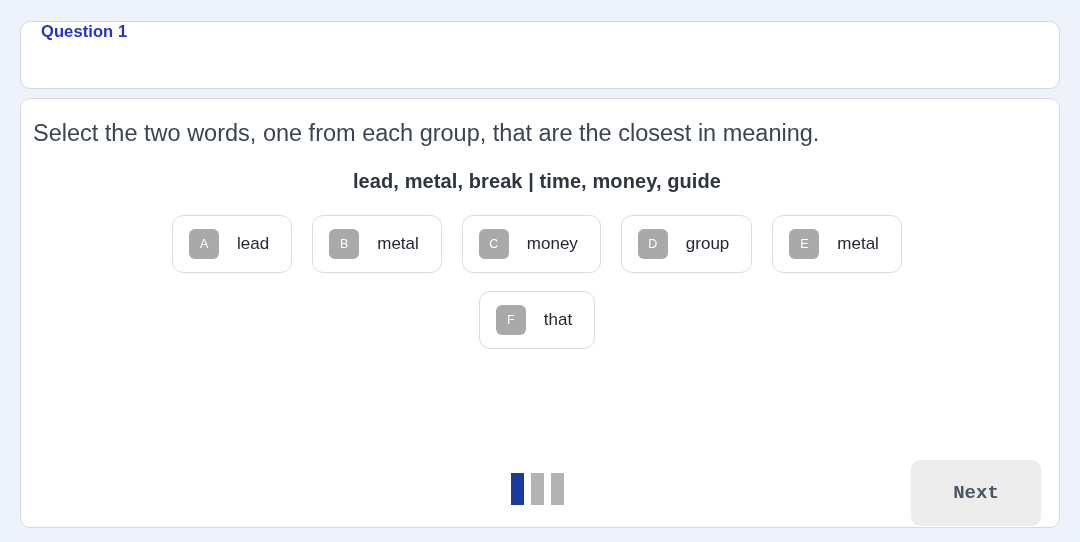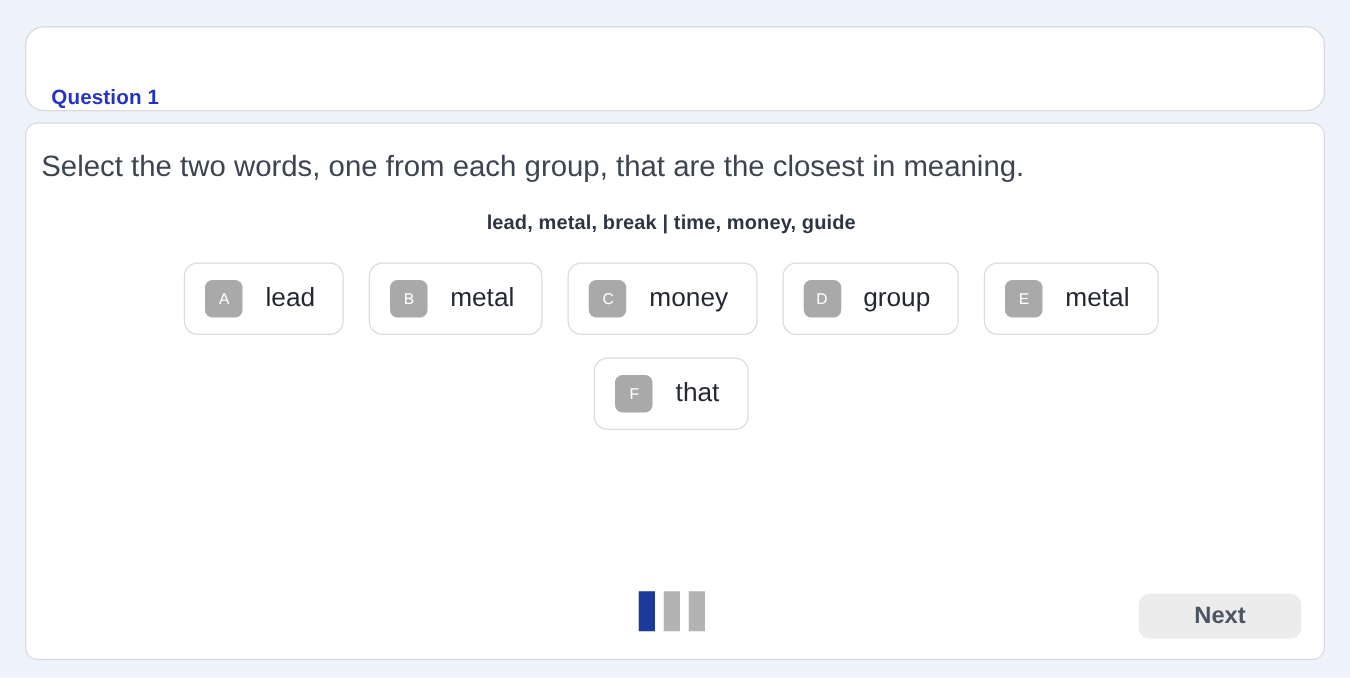--- a/index.html
+++ b/index.html
@@ -25,24 +25,23 @@
     background: #ffffff;
     border: 1px solid #d7d9dd;
     border-radius: 10px;
     box-sizing: border-box;
   }
   
   .header-card {
     height: 68px;
     flex: 0 0 68px;
     display: flex;
-    align-items: flex-end;
+    align-items: flex-start;
     padding: 0 20px;
     margin-bottom: 9px;
-    border-radius: 15px;
   }
   .question-label {
     color: #2433c6;
     font-size: 16.5px;
     font-weight: bold;
     letter-spacing: 0.1px;
   }
   
   .body-card {
     flex: 1 1 auto;
@@ -53,21 +52,21 @@
   .prompt {
     font-size: 23.5px;
     color: #3c4450;
     line-height: 1.25;
     text-align: left;
     padding: 0 0 0 0;
     white-space: nowrap;
   }
   .word-groups {
     text-align: center;
-    font-size: 16px;
+    font-size: 20px;
     font-weight: bold;
     color: #2e3540;
     margin-top: 22px;
     letter-spacing: 0.1px;
   }
   .options {
     margin-top: 22px;
     display: flex;
     flex-wrap: wrap;
     justify-content: center;
@@ -93,21 +92,21 @@
     border-radius: 6px;
     background: #a9a9a9;
     color: #ffffff;
     font-size: 12.5px;
     display: flex;
     align-items: center;
     justify-content: center;
     flex: 0 0 30px;
   }
   .option-text {
-    font-size: 21px;
+    font-size: 17px;
     color: #232830;
     margin-left: 18px;
     white-space: nowrap;
     text-align: right;
   }
   .footer {
     margin-top: auto;
     display: flex;
     align-items: center;
     justify-content: center;
@@ -129,22 +128,22 @@
   }
   .next-button {
     position: absolute;
     right: 0;
     top: 50%;
     transform: translateY(-50%);
     background: #ececec;
     border: none;
     border-radius: 9px;
     width: 130px;
-    height: 36px;
-    font-family: Liberation Sans, sans-serif;
+    height: 66px;
+    font-family: Liberation Mono, monospace;
     font-size: 19px;
     font-weight: bold;
     color: #4b5563;
     cursor: pointer;
   }
 </style>
 </head>
 <body>
 
 <div class="page">

